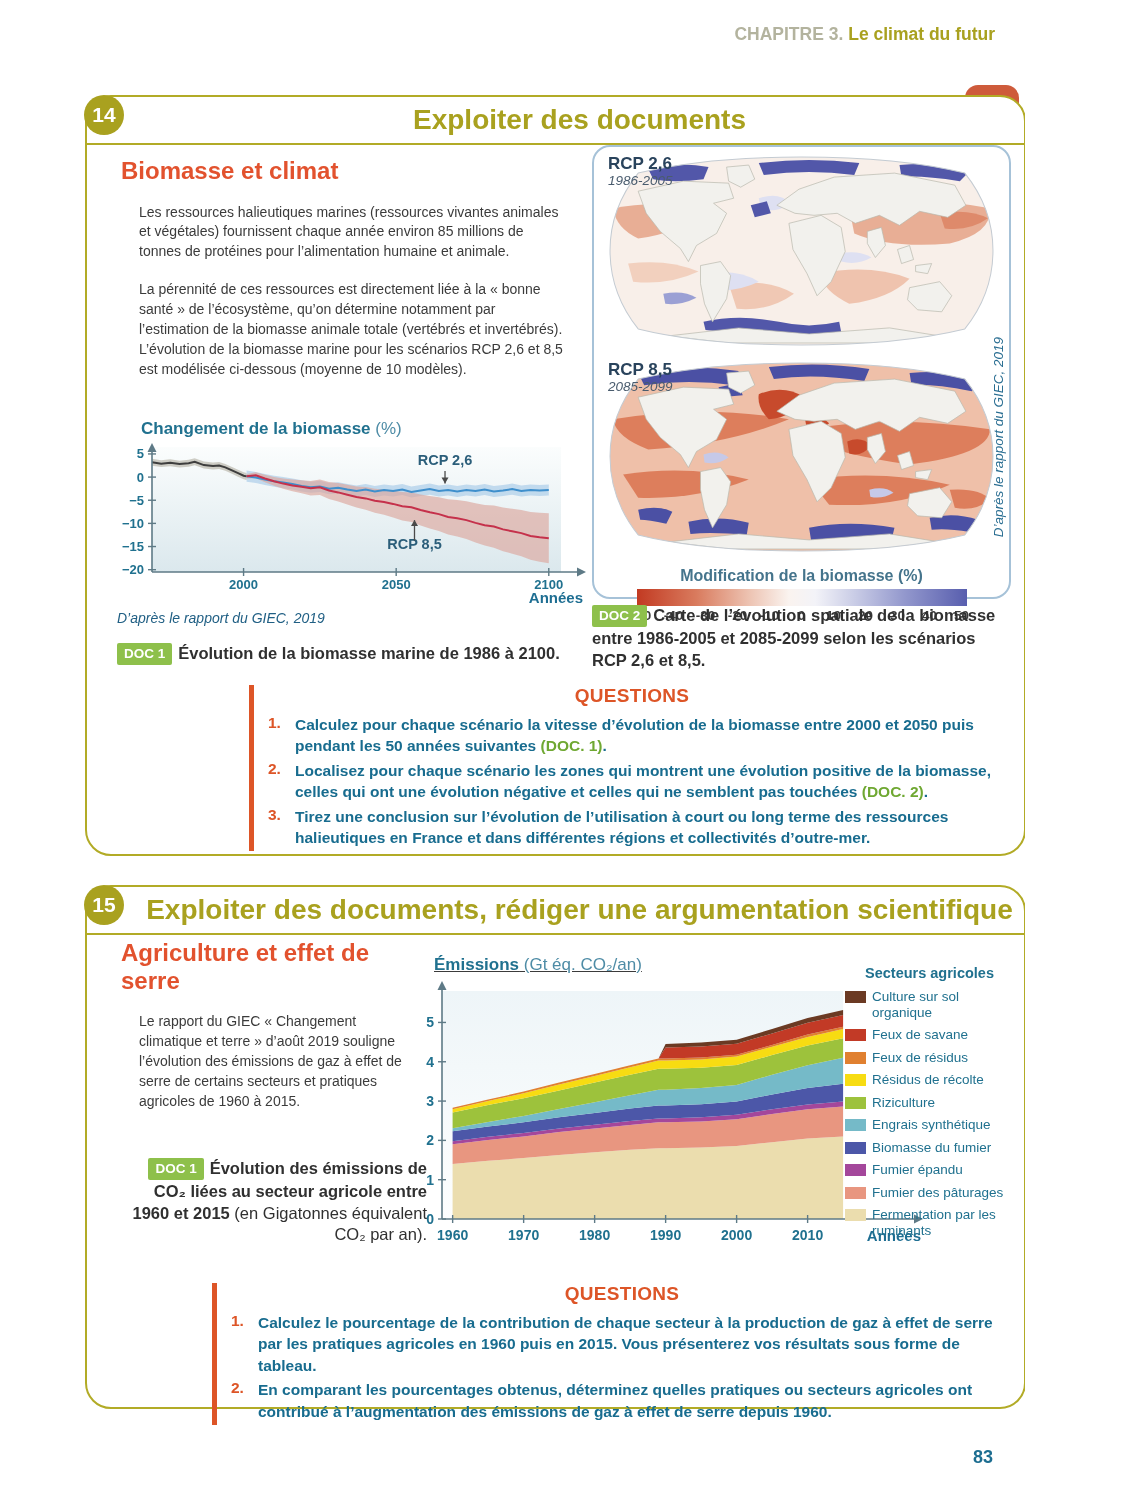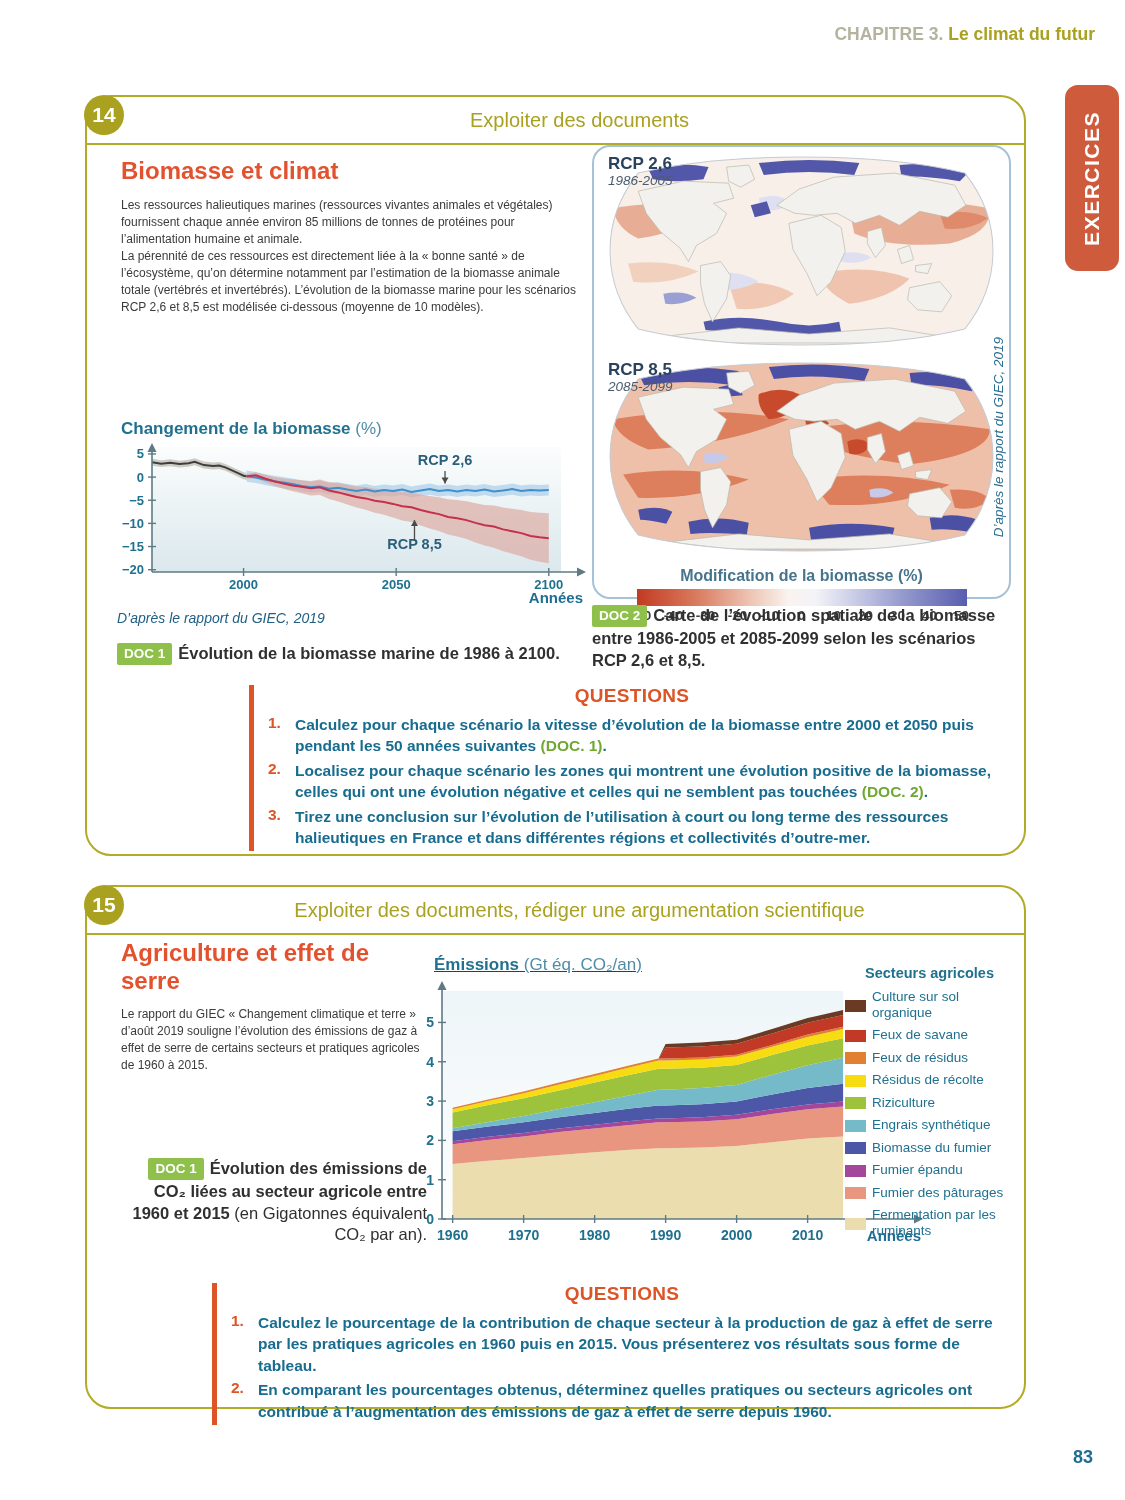--- a/index.html
+++ b/index.html
@@ -1,45 +1,45 @@
 <!DOCTYPE html>
 <html lang="fr"><head>
 <meta charset="utf-8">
 <style>
   html,body{margin:0;padding:0;background:#fff;}
-  #page{position:relative;width:1125px;height:1500px;background:#fff;
+  #page{position:relative;width:1025px;height:1500px;background:#fff;
         font-family:"Liberation Sans",sans-serif;color:#3b3b3b;overflow:hidden;}
 
   
   .chapter-header{position:absolute;top:24px;right:30px;font-size:17.5px;font-weight:bold;}
   .chapter-label{color:#b3b39e;}
   .chapter-title{color:#a9a11f;}
 
   
   .side-tab{position:absolute;top:85px;right:6px;width:54px;height:186px;background:#ce5b3b;
             border-radius:13px;display:flex;align-items:center;justify-content:center;}
   .side-tab span{writing-mode:vertical-rl;transform:rotate(180deg);color:#fff;font-weight:bold;
                  font-size:21px;letter-spacing:1.5px;}
 
   
   .exo{position:absolute;left:85px;width:937px;border:2.5px solid #b2ab26;border-radius:26px;background:#fff;}
   #ex14{top:95px;height:757px;}
   #ex15{top:885px;height:520px;}
   .exo-head{position:relative;height:46px;border-bottom:2.5px solid #b2ab26;display:flex;align-items:center;padding-left:48px;justify-content:center;}
   .exo-badge{position:absolute;left:-3px;top:-2px;width:40px;height:40px;background:#a9a11f;border-radius:50%;
              color:#fff;font-weight:bold;font-size:21px;display:flex;align-items:center;justify-content:center;}
-  .exo-title{color:#a9a11f;font-weight:normal;font-size:20px;}
+  .exo-title{color:#a9a11f;font-weight:bold;font-size:28px;}
 
   .red-heading{color:#e2522e;font-weight:bold;font-size:24px;line-height:1.15;margin:0 0 12px 0;}
-  .body-text{font-size:12px;line-height:1.42;margin:0;}
+  .body-text{font-size:14px;line-height:1.42;margin:18px;}
 
   
   .col-left14{position:absolute;left:34px;top:60px;width:462px;}
   .chart14{position:absolute;left:30px;top:322px;width:480px;}
-  .chart-title{margin-left:4px;font-size:17px;margin-bottom:2px;}
+  .chart-title{margin-left:24px;font-size:17px;margin-bottom:2px;}
   .chart-title b{color:#20718f;}
   .chart-title span{color:#4e8ca6;}
   .chart-source{font-style:italic;color:#205f84;font-size:14px;margin-top:1px;}
   .doc-cap{font-size:16.5px;font-weight:bold;color:#303030;line-height:1.32;}
   .doc-badge{background:#8ec04b;color:#fff;font-weight:bold;font-size:13.5px;padding:2px 7px;
              border-radius:2px;display:inline-block;margin-right:6px;transform:translateY(-1px);text-align:center;}
   .doc1-cap14{position:absolute;left:30px;top:546px;width:468px;}
 
   
   .map-panel{position:absolute;left:505px;top:48px;width:415px;height:450px;border:2px solid #a6c2d8;
@@ -70,21 +70,21 @@
   .q-doc{color:#6fa832;}
 
   
   .col-left15{position:absolute;left:34px;top:52px;width:302px;}
   .doc1-cap15{position:absolute;left:40px;top:271px;width:300px;text-align:right;}
   .doc1-cap15 .normal{font-weight:normal;}
   .chart15{position:absolute;left:325px;top:68px;width:520px;text-decoration:underline;}
   .chart15 .chart-title{margin-left:22px;}
   .legend15{position:absolute;left:758px;top:78px;width:172px;}
   .lg-title{color:#20718f;font-weight:bold;font-size:14.5px;margin:0 0 8px 20px;}
-  .lg-item{display:flex;align-items:center;margin-bottom:7px;}
+  .lg-item{display:flex;align-items:flex-start;margin-bottom:7px;}
   .lg-sq{width:21px;height:12px;flex:none;margin:2px 6px 0 0;}
   .lg-lb{color:#20718f;font-size:13.5px;line-height:1.15;}
 
   .page-num{position:absolute;right:32px;bottom:32px;color:#1c6d90;font-weight:bold;font-size:18px;}
 
   
   svg .tick{font:600 13px "Liberation Sans",sans-serif;fill:#20718f;}
   svg .tick2{font:600 14px "Liberation Sans",sans-serif;fill:#20718f;}
   svg .axlab{font:bold 15px "Liberation Sans",sans-serif;fill:#1e6e92;}
   svg .ann{font:600 14.5px "Liberation Sans",sans-serif;fill:#2b5e7a;}

